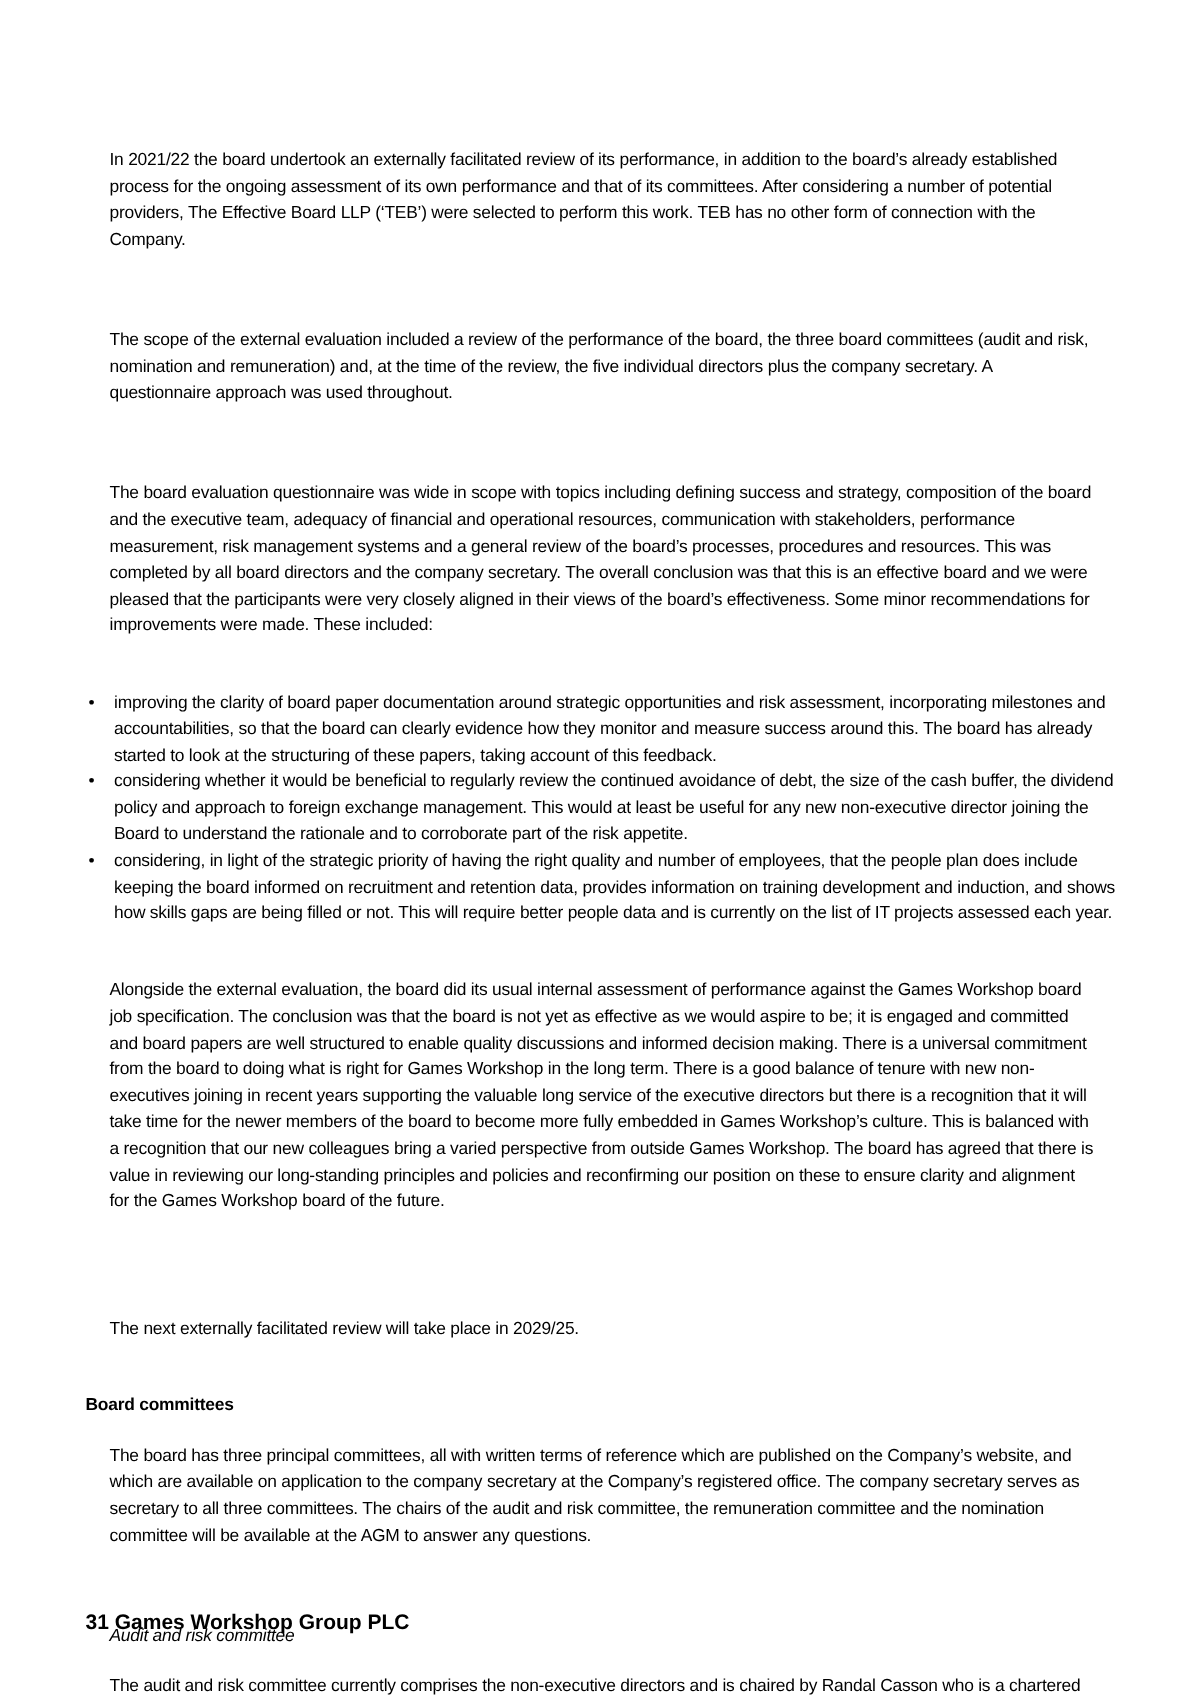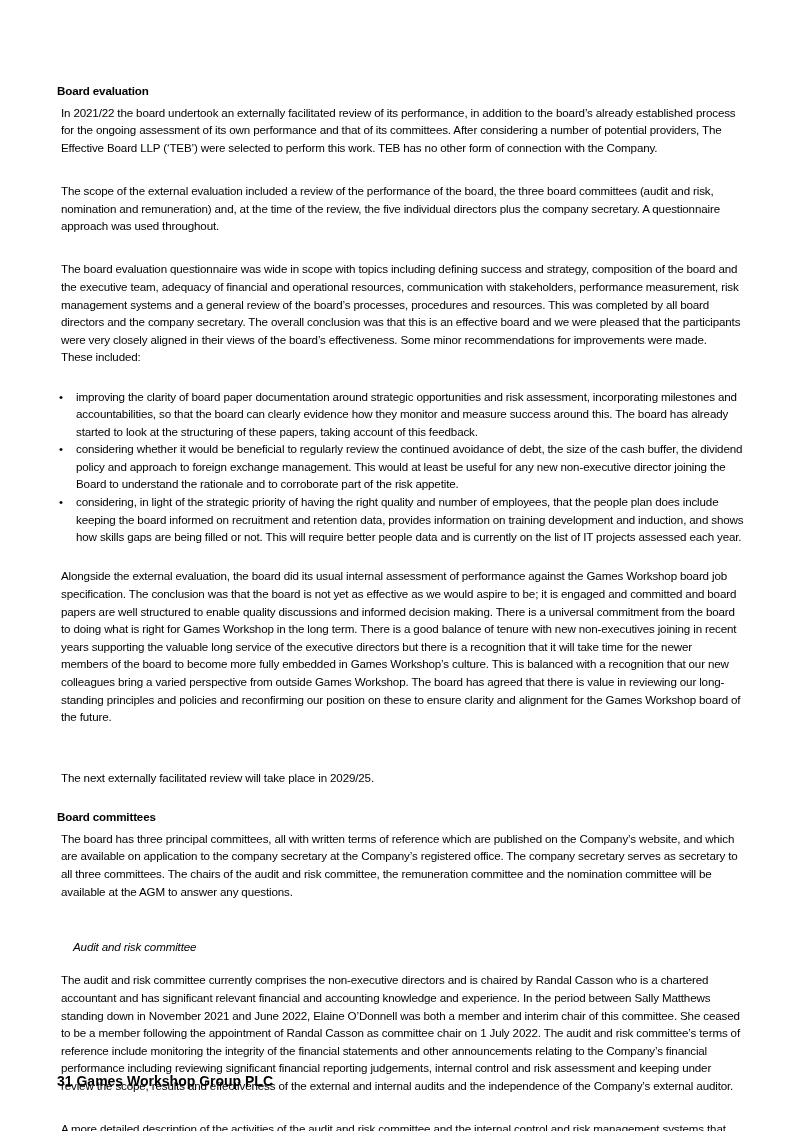--- a/index.html
+++ b/index.html
@@ -8,40 +8,39 @@
     font-family: "Liberation Sans", sans-serif;
     color: #000000;
   }
   .page {
     position: absolute; left: 57px; top: 82px; width: 688px;
     font-size: 11.6px; line-height: 17.6px;
     letter-spacing: -0.15px;
   }
   .heading { font-weight: bold; margin: 0; }
   .subheading { font-style: italic; margin: 16px; }
-  p { margin: 4px; }
+  p { margin: 16px; }
   .gap { height: 17.6px; }
   ul.bullets { list-style: none; margin: 0; padding: 0; }
   ul.bullets li { position: relative; padding-left: 19px; }
   ul.bullets li .dot {
     position: absolute; left: 2px; top: 0;
   }
   .footer {
     position: absolute; left: 57px; top: 1073px;
     font-size: 14px; font-weight: bold;
     font-family: "Liberation Sans", sans-serif;
   }
 </style>
 </head>
 <body>
 
 <div class="page">
 
   <section>
-    <p class="heading">Board evaluation</p>
     <p>In 2021/22 the board undertook an externally facilitated review of its performance, in addition to the board’s already established process for the ongoing assessment of its own performance and that of its committees. After considering a number of potential providers, The Effective Board LLP (‘TEB’) were selected to perform this work. TEB has no other form of connection with the Company.</p>
     <div class="gap"></div>
     <p>The scope of the external evaluation included a review of the performance of the board, the three board committees (audit and risk, nomination and remuneration) and, at the time of the review, the five individual directors plus the company secretary. A questionnaire approach was used throughout.</p>
     <div class="gap"></div>
     <p>The board evaluation questionnaire was wide in scope with topics including defining success and strategy, composition of the board and the executive team, adequacy of financial and operational resources, communication with stakeholders, performance measurement, risk management systems and a general review of the board’s processes, procedures and resources. This was completed by all board directors and the company secretary. The overall conclusion was that this is an effective board and we were pleased that the participants were very closely aligned in their views of the board’s effectiveness. Some minor recommendations for improvements were made. These included:</p>
     <div class="gap"></div>
 
     <ul class="bullets">
       <li>
         <span class="dot">•</span>

